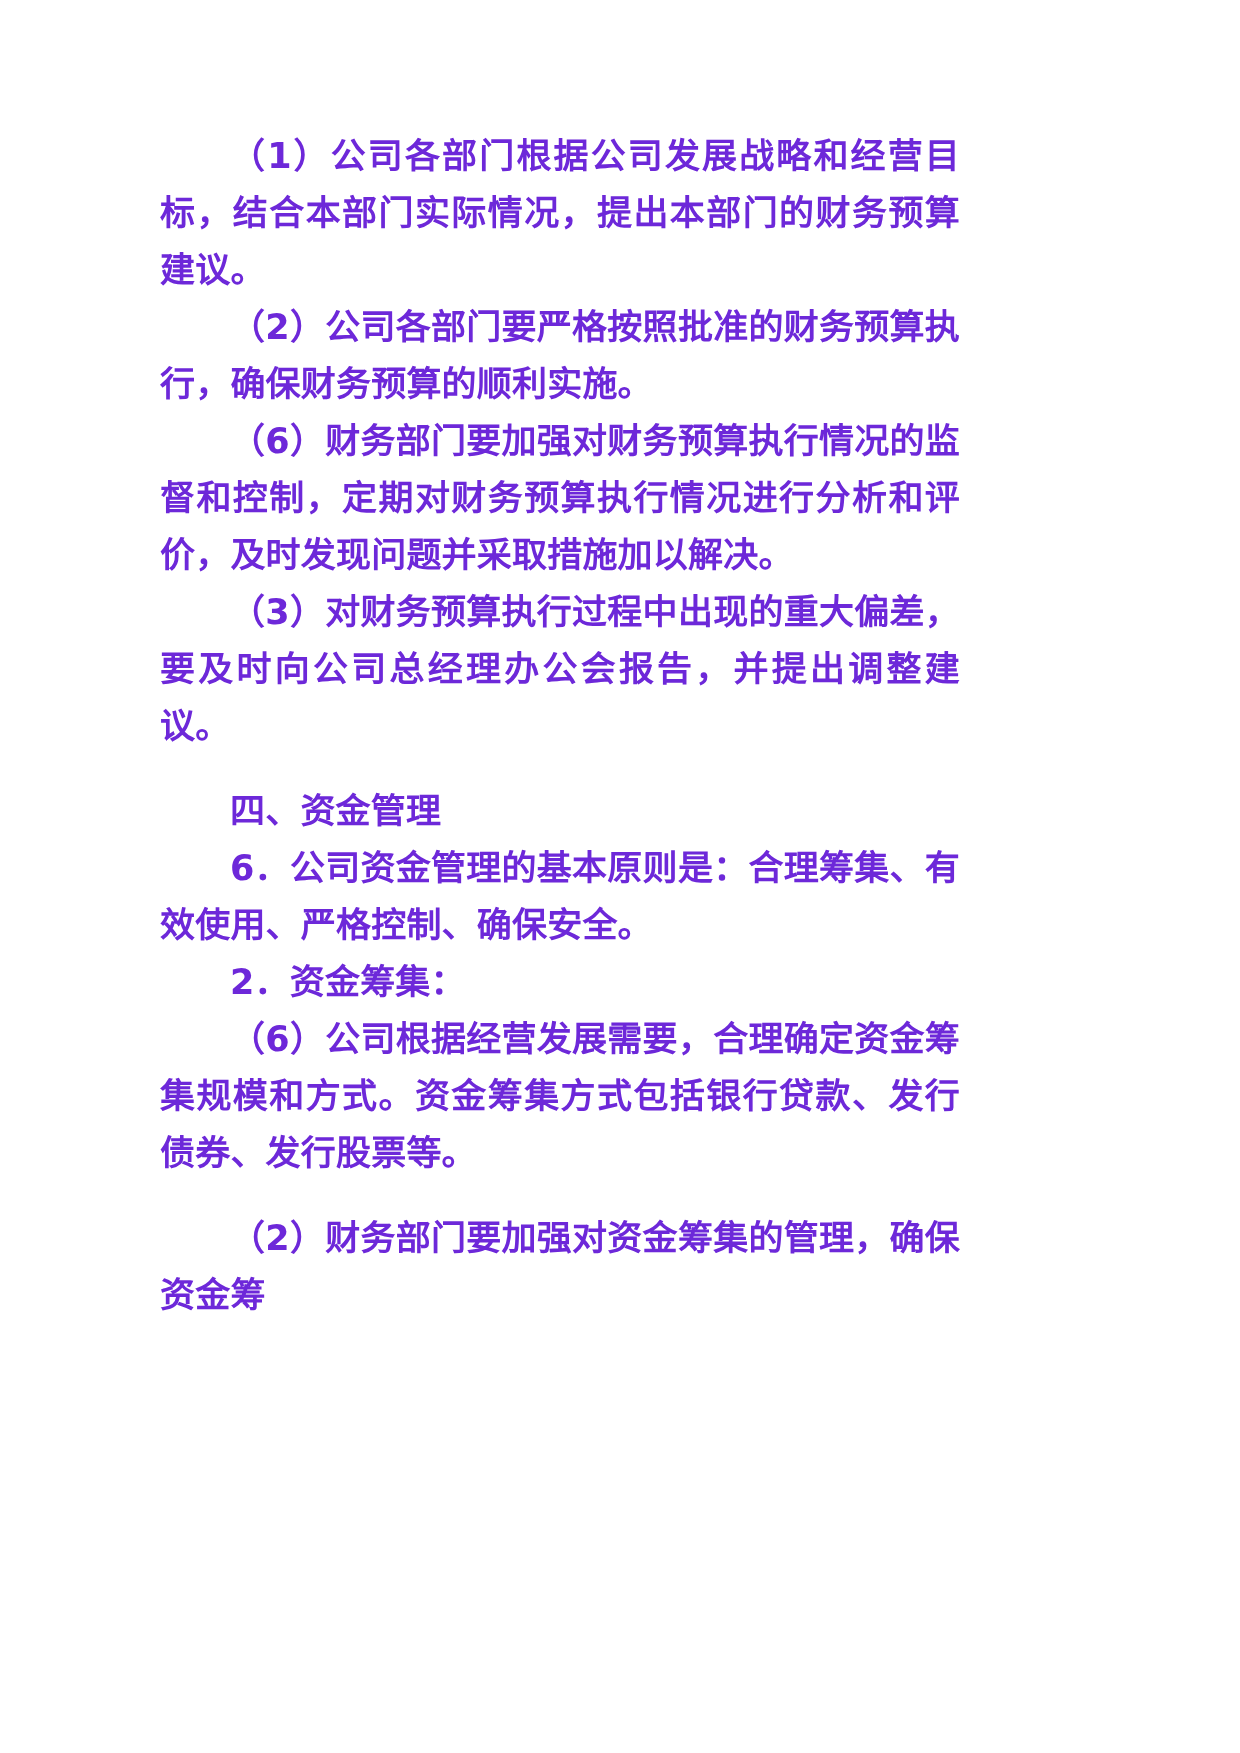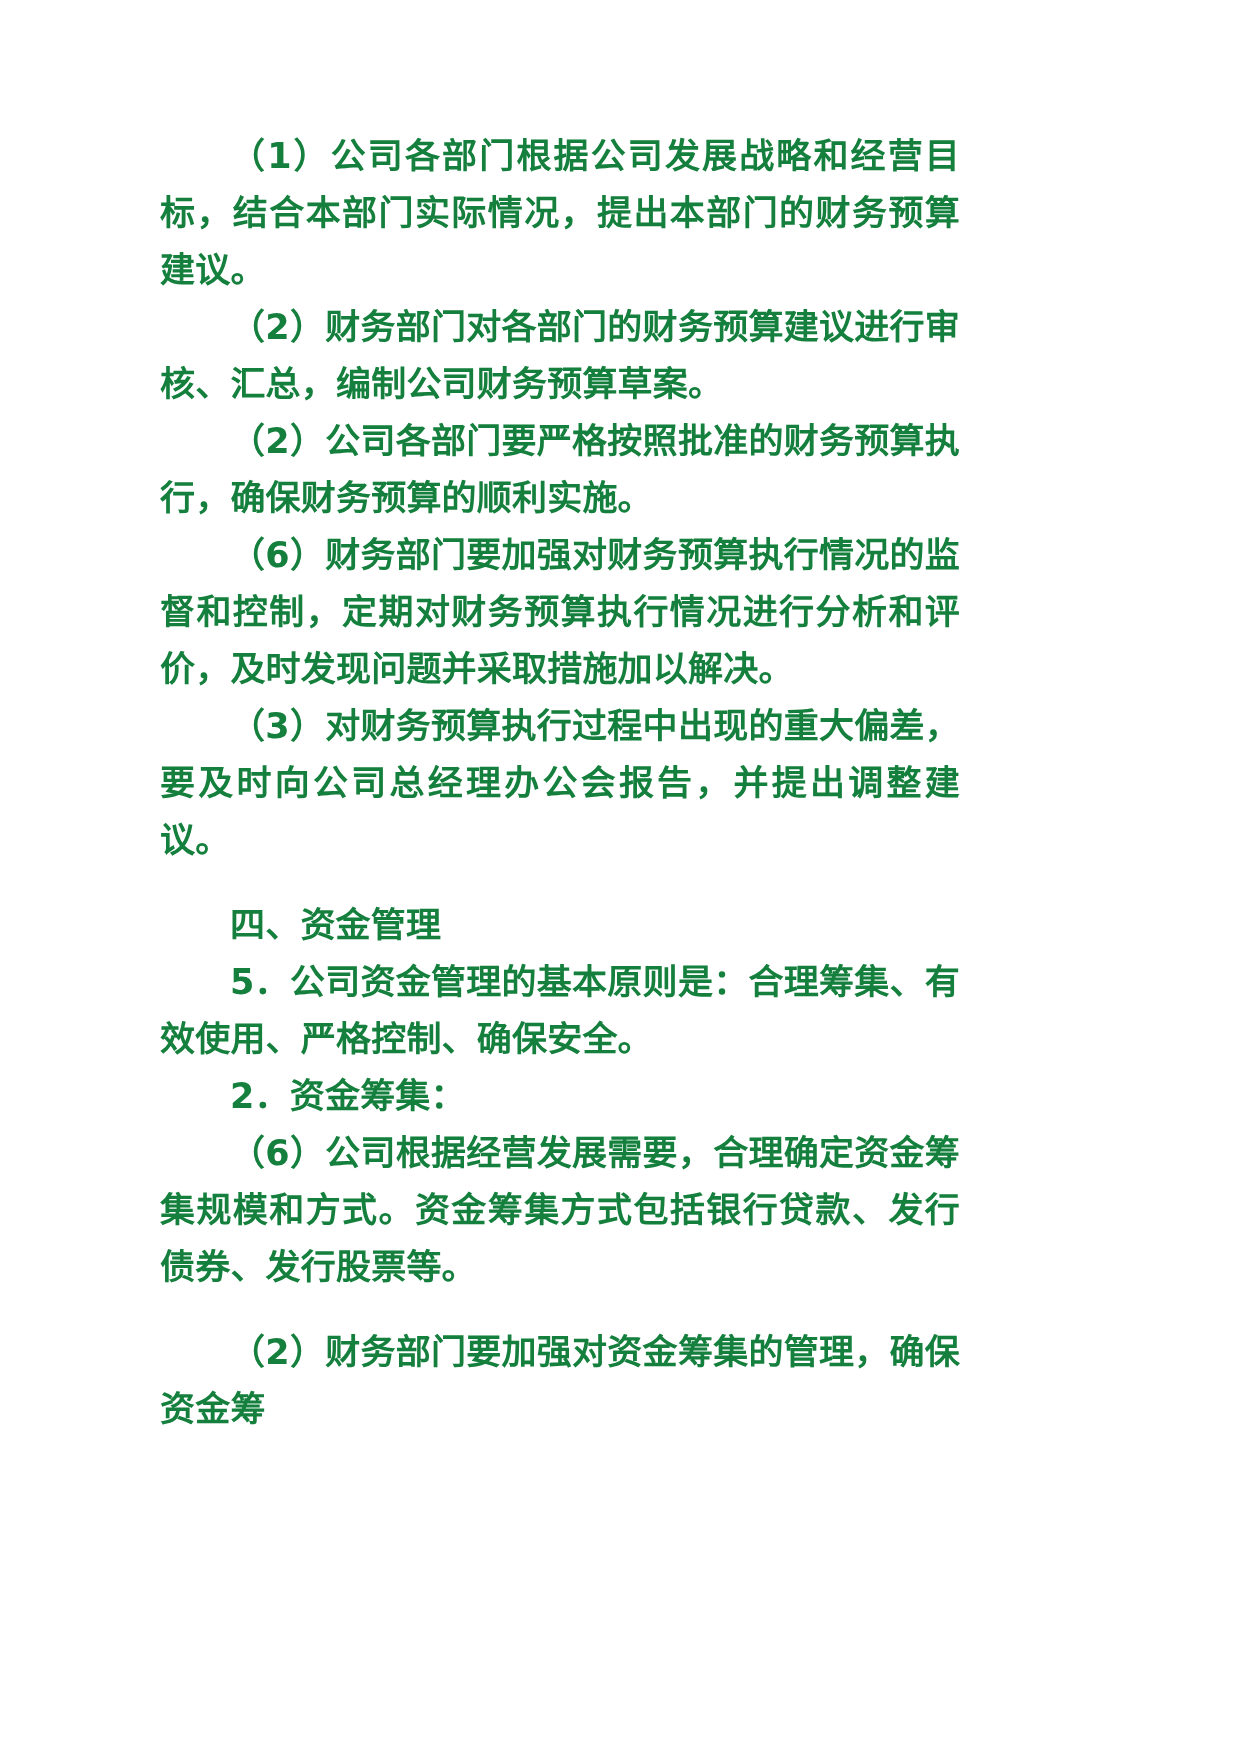--- a/index.html
+++ b/index.html
@@ -20,41 +20,40 @@
   }
   .content {
     position: absolute;
     left: 160px;
     top: 128px;
     width: 800px;
   }
   .para {
     font-size: 35px;
     line-height: 57px;
-    color: #15803d;
+    color: #6d28d9;
     text-align: justify;
     text-justify: inter-ideograph;
     margin: 0 0 0 0;
     font-weight: 600;
     letter-spacing: 0.2px;
     text-indent: 70px;
   }
   .para.spaced {
     margin-top: 28px;
   }
 </style>
 </head>
 <body>
 
 <div class="page">
   <div class="content">
     <p class="para">（1）公司各部门根据公司发展战略和经营目标，结合本部门实际情况，提出本部门的财务预算建议。</p>
-    <p class="para">（2）财务部门对各部门的财务预算建议进行审核、汇总，编制公司财务预算草案。</p>
     <p class="para">（2）公司各部门要严格按照批准的财务预算执行，确保财务预算的顺利实施。</p>
     <p class="para">（6）财务部门要加强对财务预算执行情况的监督和控制，定期对财务预算执行情况进行分析和评价，及时发现问题并采取措施加以解决。</p>
     <p class="para">（3）对财务预算执行过程中出现的重大偏差，要及时向公司总经理办公会报告，并提出调整建议。</p>
     <p class="para spaced">四、资金管理</p>
-    <p class="para">5．公司资金管理的基本原则是：合理筹集、有效使用、严格控制、确保安全。</p>
+    <p class="para">6．公司资金管理的基本原则是：合理筹集、有效使用、严格控制、确保安全。</p>
     <p class="para">2．资金筹集：</p>
     <p class="para">（6）公司根据经营发展需要，合理确定资金筹集规模和方式。资金筹集方式包括银行贷款、发行债券、发行股票等。</p>
     <p class="para spaced">（2）财务部门要加强对资金筹集的管理，确保资金筹</p>
   </div>
 </div>
 
 </body></html>

